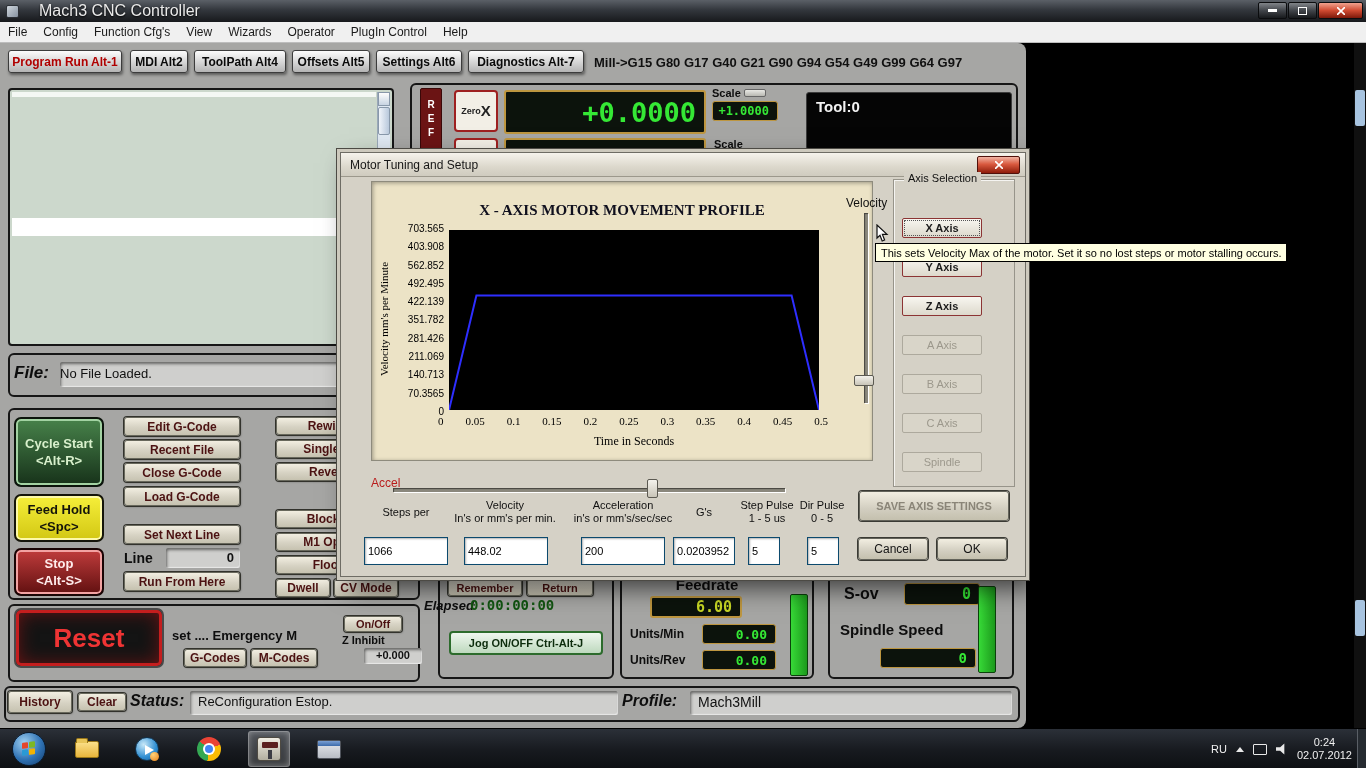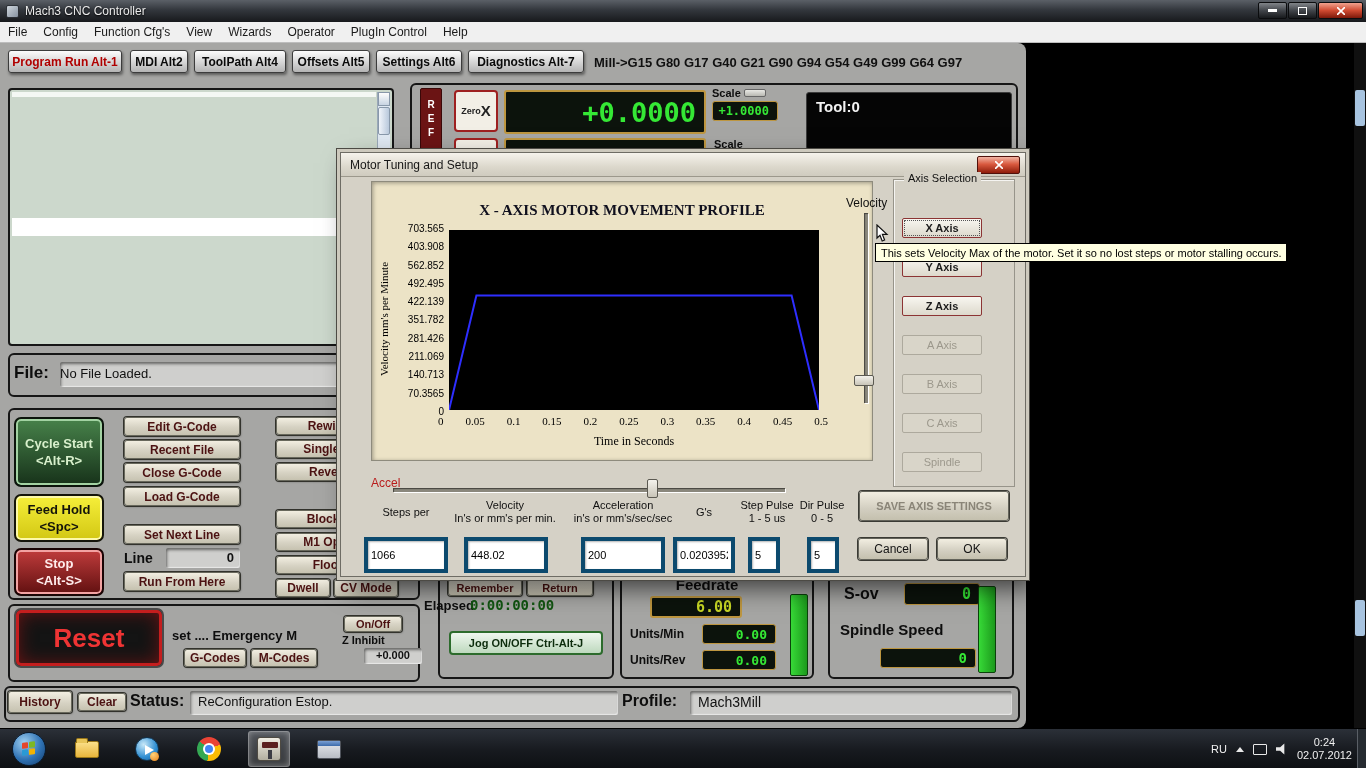--- a/index.html
+++ b/index.html
@@ -1,20 +1,20 @@
 <!DOCTYPE html>
 <html><head>
 <meta charset="utf-8">
 <style>
 *{margin:0;padding:0;box-sizing:border-box}
 body{font-family:"Liberation Sans",sans-serif;background:#000}
 #screen{position:relative;width:1366px;height:768px;background:#000;overflow:hidden}
 .abs{position:absolute}
 
-.titlebar{left:0;top:0;width:1366px;height:22px;background:linear-gradient(#5b6067,#33373d 45%,#17191c);display:flex;align-items:center;gap:6px;padding-left:6px;color:#eaeaea;font-size:12px;text-shadow:0 1px 2px #000}
+.titlebar{left:0;top:0;width:1366px;height:22px;background:linear-gradient(#5b6067,#33373d 45%,#17191c);display:flex;align-items:center;gap:20px;padding-left:6px;color:#eaeaea;font-size:16px;text-shadow:0 1px 2px #000}
 .appicon{width:13px;height:13px;background:linear-gradient(135deg,#cfd6dd,#8792a0);border:1px solid #2c3036;border-radius:2px}
 .winbtns{position:absolute;right:3px;top:2px;display:flex;gap:1px}
 .winbtn{width:29px;height:17px;display:flex;align-items:center;justify-content:center;background:linear-gradient(rgba(255,255,255,.28),rgba(255,255,255,.08) 50%,rgba(0,0,0,.25));border:1px solid #0b0c0e;border-radius:2px}
 .winbtn.close{width:45px;background:linear-gradient(#f0a28e,#cf4a31 50%,#7d180a)}
 .menubar{left:0;top:22px;width:1366px;height:21px;background:#f0f0f0;border-bottom:1px solid #bdbdbd;display:flex;align-items:center;font-size:12px;color:#1a1a1a}
 .menubar span{padding:2px 8px}
 .mach3bg{left:0;top:43px;width:1026px;height:685px;background:#a6a6a4;border-radius:0 8px 8px 0}
 .tab{position:absolute;height:23px;background:linear-gradient(#fcfcfc,#dcdcdc 45%,#b4b4b4);border:1px solid #3c3c3c;border-radius:3px;box-shadow:1px 2px 3px rgba(0,0,0,.45);font-size:12px;font-weight:bold;color:#0a0a0a;display:flex;align-items:center;justify-content:center}
 .tab.active{color:#b00000}
 .gstatus{font-size:13px;font-weight:bold;color:#101010}
@@ -34,21 +34,21 @@
 .zerobtn .zx{font-size:15px;font-weight:bold;line-height:14px}
 .toolbox{background:#050505;border:1px solid #3c3c3c;border-radius:3px;color:#f2f2f2;font-size:15px;font-weight:bold;padding:5px 9px}
 .recess{background:#cfcfcd;box-shadow:inset 1px 2px 3px rgba(0,0,0,.5),inset -1px -1px 1px rgba(255,255,255,.65);border-radius:2px;color:#111}
 .m3btn{background:linear-gradient(#f2eee1,#d6d2c3 55%,#c6c2b0);border:1px solid #68685c;box-shadow:0 0 0 1px #32322c,1px 1px 2px rgba(0,0,0,.35);border-radius:3px;color:#4c1212;font-weight:bold;font-size:12px;display:flex;align-items:center;justify-content:center;text-align:center}
 .btn-cycle{background:linear-gradient(#47824a,#17321a);border:2px solid #0c140c;border-radius:7px;box-shadow:inset 0 0 0 2px #a2d2a2;color:#d8f0cc;font-weight:bold;font-size:13px;display:flex;flex-direction:column;align-items:center;justify-content:center;line-height:17px}
 .btn-hold{background:linear-gradient(#f6ef3a,#d2c713);border:2px solid #14140a;border-radius:7px;box-shadow:inset 0 0 0 2px #fdf9a8;color:#14140a;font-weight:bold;font-size:13px;display:flex;flex-direction:column;align-items:center;justify-content:center;line-height:17px}
 .btn-stop{background:linear-gradient(#c03c3c,#611010);border:2px solid #190404;border-radius:7px;box-shadow:inset 0 0 0 2px #f2a2a2;color:#ffecec;font-weight:bold;font-size:13px;display:flex;flex-direction:column;align-items:center;justify-content:center;line-height:17px}
 .btn-reset{background:#141414;border:2px solid #4a4a4a;border-radius:7px;box-shadow:inset 0 0 0 3px #c41e1e,inset 0 0 20px #7d1414;color:#ef3434;font-size:26px;font-weight:bold;display:flex;align-items:center;justify-content:center}
 .btn-jog{background:linear-gradient(#eef7ee,#bed9be);border:2px solid #2c6b2c;border-radius:4px;font-weight:bold;font-size:11px;color:#0c2c0c;display:flex;align-items:center;justify-content:center}
 .lbl{font-weight:bold;color:#0d0d0d}
-.lbl-it{font-weight:bold;color:#0d0d0d}
+.lbl-it{font-weight:bold;font-style:italic;color:#0d0d0d}
 .greenbar{background:linear-gradient(90deg,#37d937,#1c9a1c);border:1px solid #0b420b;border-radius:2px}
 .lcd{font-family:"DejaVu Sans Mono",monospace;font-weight:bold;color:#115511}
 
 .dialog{left:340px;top:152px;width:686px;height:425px;background:#d5d1c6;border:1px solid #6e6c64;box-shadow:0 0 0 3px #cdc9bd,0 0 0 4px #4c4a44,9px 11px 24px rgba(0,0,0,.65);z-index:10}
 .dlg-title{position:absolute;left:0;top:0;right:0;height:24px;background:linear-gradient(#f6f3ec,#dcd8cc 60%,#cfcbbf);border-bottom:1px solid #9c988c;display:flex;align-items:center;padding-left:9px;font-size:12px;color:#161616}
 .dlg-close{position:absolute;right:5px;top:3px;width:43px;height:18px;background:linear-gradient(#f2b3a3,#d9593f 45%,#8e1c0a);border:1px solid #50100a;border-radius:2px;display:flex;align-items:center;justify-content:center}
 .chartframe{position:absolute;left:30px;top:28px;width:502px;height:280px;background:#ece3c6;border:1px solid #8e8b7d;box-shadow:inset 1px 1px 4px rgba(0,0,0,.35)}
 .chart-title{position:absolute;left:0;top:20px;width:100%;text-align:center;font-family:"Liberation Serif",serif;font-weight:bold;font-size:15px;color:#10101e}
 .chart-ylab{position:absolute;left:-63px;top:131px;width:150px;text-align:center;font-family:"Liberation Serif",serif;font-size:11px;color:#000;transform:rotate(-90deg)}
 .chart-yticks{position:absolute;left:14px;top:41px;width:58px;height:194px;display:flex;flex-direction:column;justify-content:space-between;align-items:flex-end;font-family:Liberation Sans, sans-serif;font-size:10px;color:#000}
@@ -58,21 +58,21 @@
 .vslider-track{position:absolute;left:11px;top:0;width:4px;height:100%;background:#8a877c;box-shadow:inset 1px 1px 1px rgba(0,0,0,.5),1px 1px 0 #fff}
 .vslider-thumb{position:absolute;left:1px;width:20px;height:11px;background:linear-gradient(#f4f2ec,#c9c5b8);border:1px solid #5c5a52;border-radius:2px}
 .hslider-track{position:absolute;left:0;top:9px;width:100%;height:4px;background:#8a877c;box-shadow:inset 1px 1px 1px rgba(0,0,0,.5),1px 1px 0 #fff}
 .hslider-thumb{position:absolute;top:0;width:11px;height:19px;background:linear-gradient(#f4f2ec,#c9c5b8);border:1px solid #5c5a52;border-radius:2px}
 .group{position:absolute;border:1px solid #97948a;box-shadow:inset 1px 1px 0 rgba(255,255,255,.75)}
 .group-label{position:absolute;top:-8px;left:10px;background:#d5d1c6;padding:0 4px;font-size:11px;color:#101010}
 .axis-btn{position:absolute;left:8px;width:80px;height:20px;background:linear-gradient(#f8f6f0,#ddd9cc);border:1px solid #8c3434;border-radius:2px;font-size:11px;font-weight:bold;color:#1c1c1c;display:flex;align-items:center;justify-content:center}
 .axis-btn.focused{outline:1px dotted #555;outline-offset:-3px}
 .axis-btn.disabled{border-color:#ada99d;color:#9c988c;background:#d9d5c9;font-weight:normal}
 .fld-lab{position:absolute;top:344px;height:30px;display:flex;flex-direction:column;justify-content:center;text-align:center;font-size:11px;color:#101010;line-height:13px}
-.fld-in{position:absolute;top:384px;height:36px;border:4px solid #0c4a6e;background:#fff;box-shadow:inset 1px 1px 2px rgba(0,0,0,.3);font-family:"Liberation Sans",sans-serif;font-size:11px;padding:0 3px;color:#000}
+.fld-in{position:absolute;top:384px;height:28px;border:1px solid #0c4a6e;background:#fff;box-shadow:inset 1px 1px 2px rgba(0,0,0,.3);font-family:"Liberation Sans",sans-serif;font-size:11px;padding:0 3px;color:#000}
 .dlgbtn{position:absolute;background:linear-gradient(#f2eee1,#d2cec0 60%,#c4c0ae);border:1px solid #63635a;box-shadow:0 0 0 1px #3a3a34;border-radius:3px;font-size:12px;color:#141414;display:flex;align-items:center;justify-content:center}
 .tooltip{left:875px;top:243px;height:19px;background:#ffffe1;border:1px solid #000;font-size:11px;color:#000;display:flex;align-items:center;padding:0 5px;white-space:nowrap;z-index:50}
 
 .taskbar{left:0;top:728px;width:1366px;height:40px;background:linear-gradient(#2b3038,#171a1f 55%,#0e1013);border-top:1px solid #000;z-index:20}
 .orb{position:absolute;left:12px;top:3px;width:34px;height:34px;border-radius:50%;background:radial-gradient(circle at 35% 30%,#9ed0f2,#2f72b4 55%,#123a68);border:1px solid #0a1c30;display:flex;align-items:center;justify-content:center}
 .flag{width:14px;height:14px;display:grid;grid-template-columns:6px 6px;grid-template-rows:6px 6px;gap:1px;transform:skewY(-8deg)}
 .flag div{border-radius:1px}
 .tbicon{position:absolute;top:2px;width:42px;height:36px;display:flex;align-items:center;justify-content:center;border-radius:3px}
 .tbicon.active{background:rgba(255,255,255,.18);box-shadow:inset 0 0 6px rgba(255,255,255,.35);border:1px solid rgba(255,255,255,.35)}
 .tray{position:absolute;right:14px;top:0;height:40px;display:flex;align-items:center;gap:9px;color:#f0f0f0;font-size:11px}

